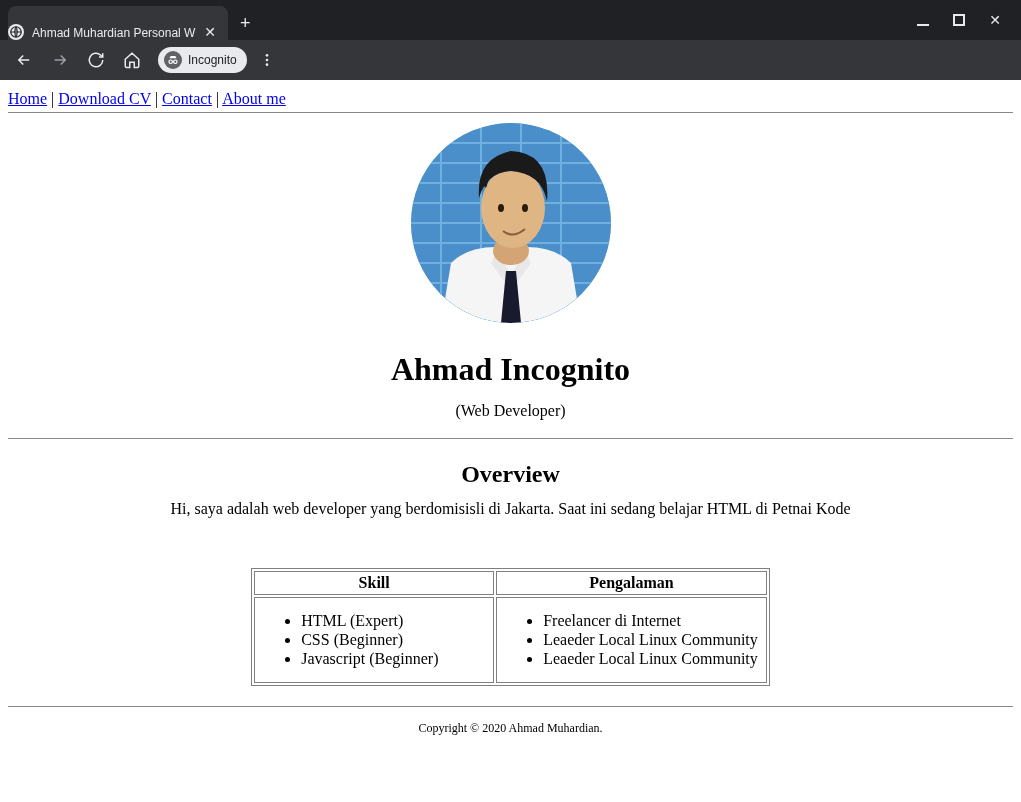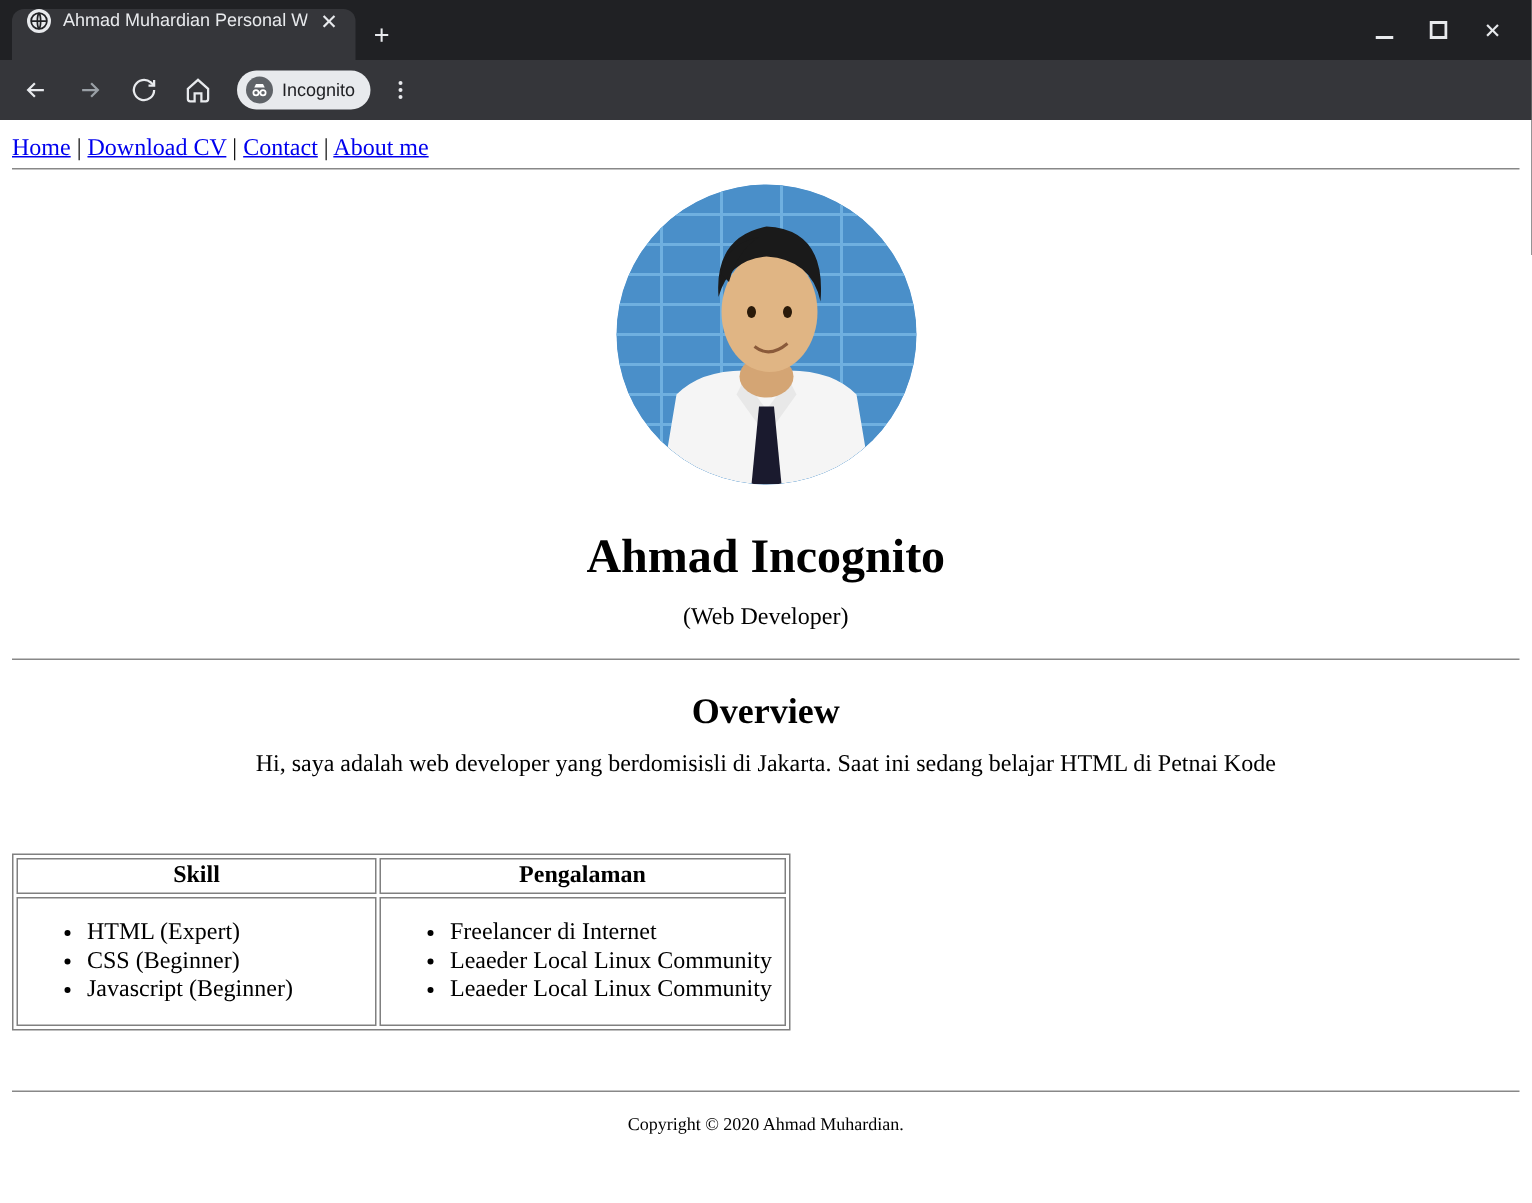--- a/index.html
+++ b/index.html
@@ -18,23 +18,23 @@
       background: #202124;
       display: flex;
       align-items: flex-start;
       padding: 6px 0 0 8px;
       position: relative;
     }
     .tab {
       background: #35363a;
       border-radius: 8px 8px 0 0;
       height: 34px;
-      padding: 0 12px 0 10px;
-      display: flex;
-      align-items: flex-start;
+      padding: 0 12px 0 0;
+      display: flex;
+      align-items: flex-end;
       gap: 8px;
       min-width: 220px;
       max-width: 240px;
       color: #e8eaed;
       font-size: 12px;
     }
     .tab .favicon {
       width: 16px; height: 16px; border-radius: 50%;
       background: #e8eaed;
       display: flex; align-items: center; justify-content: center;
@@ -108,21 +108,21 @@
     .avatar {
       width: 200px; height: 200px; border-radius: 50%; display: inline-block;
       background: #5d9cd3; position: relative; overflow: hidden;
     }
     .avatar svg { width: 100%; height: 100%; display: block; }
     .name-heading { text-align: center; font-size: 32px; font-weight: bold; margin: 24px 0 10px; }
     .role-line { text-align: center; font-size: 16px; margin: 14px 0 18px; }
     .section-heading { text-align: center; font-size: 24px; font-weight: bold; margin: 22px 0 12px; }
     .overview-text { text-align: center; font-size: 16px; margin: 12px 0 50px; }
     
-    .skill-table-wrap { display: flex; margin-bottom: 40px; }
+    .skill-table-wrap { display: flex; justify-content: center; margin-bottom: 20px; }
     table.skill-table { border-collapse: separate; border-spacing: 2px; border: 1px solid #808080; }
     table.skill-table th, table.skill-table td {
       border: 1px solid #808080; padding: 2px 8px; vertical-align: top;
     }
     table.skill-table th { text-align: center; font-weight: bold; font-size: 16px; }
     table.skill-table td { min-width: 240px; }
     table.skill-table ul { margin: 12px 0; padding-left: 38px; }
     table.skill-table li { font-size: 16px; margin: 1px 0; }
     
     .footer-text { text-align: center; font-size: 12px; margin: 14px 0; }

